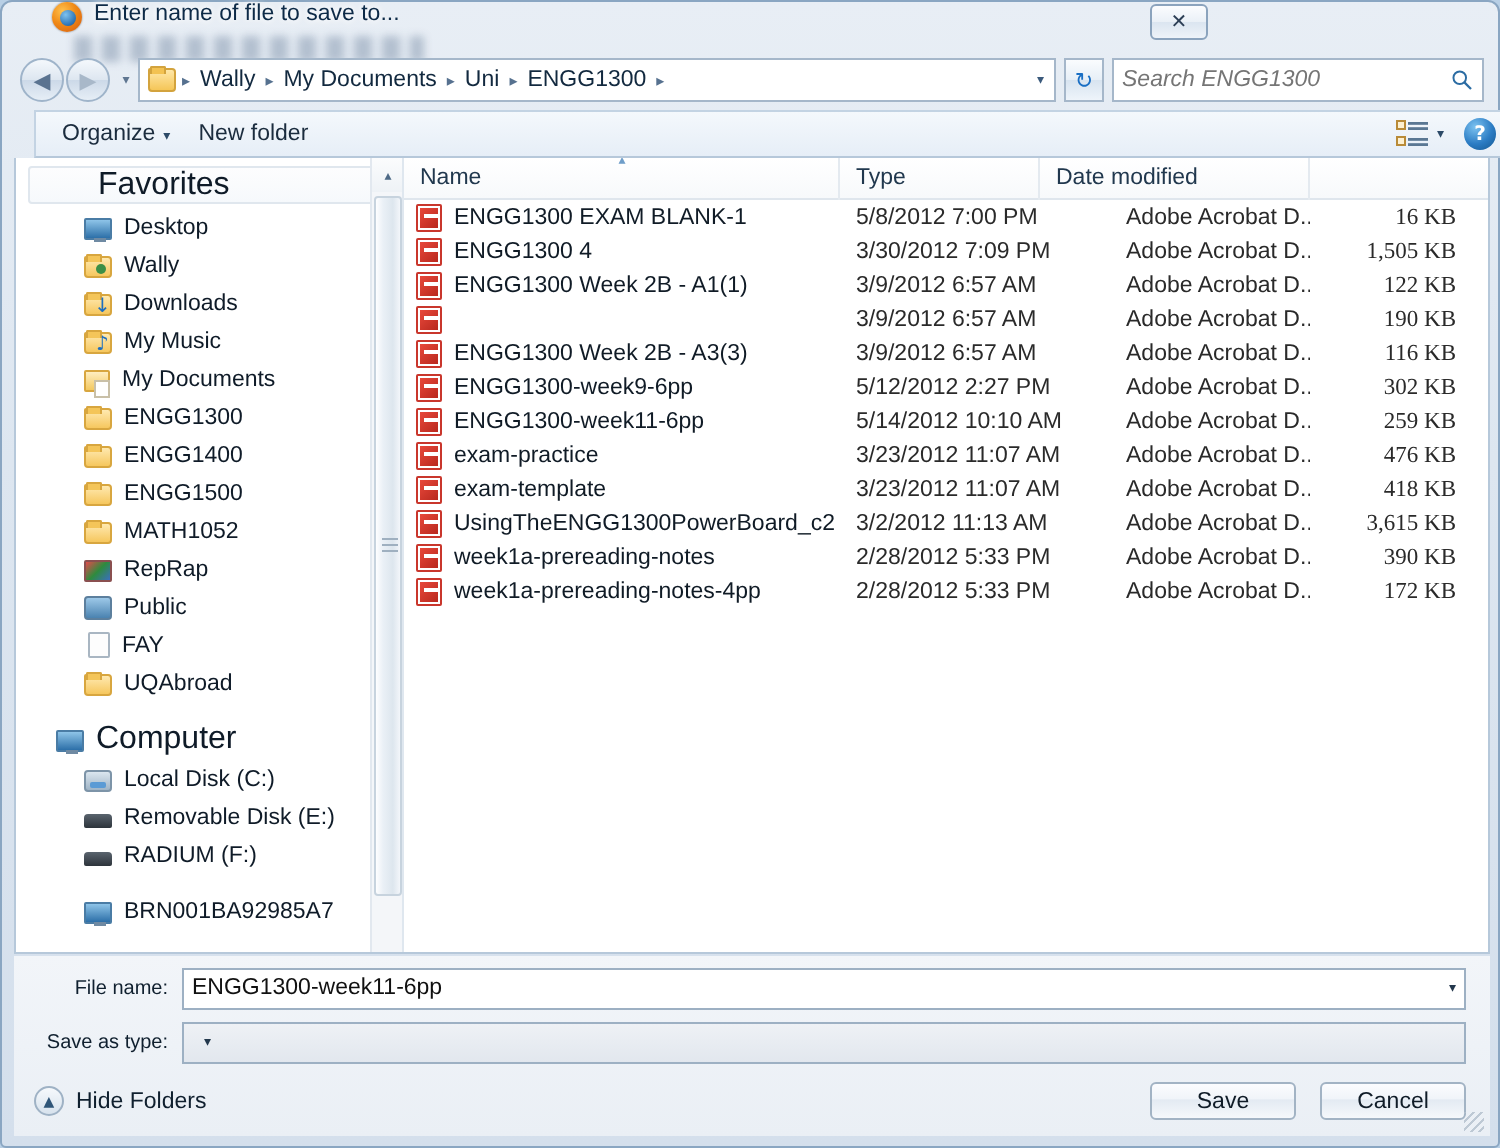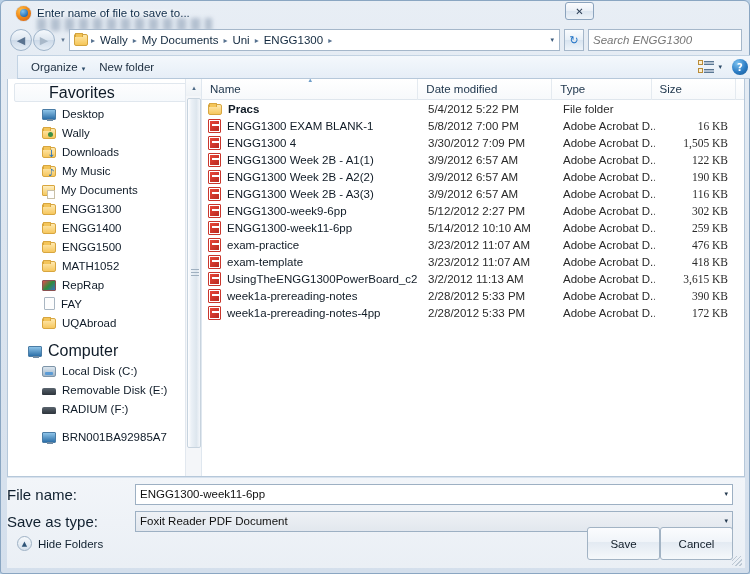--- a/index.html
+++ b/index.html
@@ -19,24 +19,24 @@
     width: 750px; height: 574px;
     background: linear-gradient(180deg,#e8eef5 0%, #dde6f0 40%, #d4dfec 100%);
     border: 1px solid #8aa6c2;
     border-radius: 6px 6px 3px 3px;
     padding: 4px 5px 5px 5px;
   }
 
   
   .titlebar {
     position: absolute;
-    left: 7px; top: 0;
+    left: 17px; top: 0;
     width: 598px; height: 24px;
     display: flex;
-    align-items: center;
+    align-items: flex-start;
     padding-left: 8px;
   }
   .ff-icon {
     width: 15px; height: 15px;
     border-radius: 50%;
     background: radial-gradient(circle at 35% 30%, #ffc14d 0%, #f08a17 45%, #d45a10 100%);
     position: relative;
     flex: none;
     box-shadow: 0 0 1px rgba(0,0,0,.5);
   }
@@ -155,21 +155,21 @@
   .refresh-btn {
     width: 20px; height: 22px;
     border: 1px solid #a5b7ca;
     background: linear-gradient(180deg,#fafcfe 0%,#e7eff7 50%,#d8e4f0 51%,#eef4fa 100%);
     display:flex; align-items:center; justify-content:center;
     color:#1a6fc4; font-size:11px; flex:none;
     margin-right: 4px;
     font-family: "DejaVu Sans", sans-serif;
   }
   .searchbox {
-    width: 154px; height: 22px;
+    width: 186px; height: 22px;
     background: #fff;
     border: 1px solid #a5b7ca;
     display: flex; align-items: center;
     padding: 0 4px;
     flex: none;
   }
   .searchbox input {
     border: none; outline: none;
     flex: 1;
     font-size: 11.5px;
@@ -467,23 +467,24 @@
     width: 738px; height: 90px;
     background: linear-gradient(180deg,#f2f5f9 0%,#eaeff5 100%);
   }
   .form-row {
     display: flex;
     align-items: center;
     height: 22px;
     margin-top: 5px;
   }
   .form-label {
-    width: 128px;
+    width: 84px;
+    text-align: right;
     padding-right: 7px;
-    font-size: 15px;
+    font-size: 10px;
     color: #10202f;
     white-space: nowrap;
   }
   .combo {
     flex: 1;
     height: 21px;
     margin-right: 12px;
     border: 1px solid #9db0c3;
     display: flex;
     align-items: center;
@@ -519,28 +520,28 @@
     background: linear-gradient(180deg,#f6f9fc 0%,#d7e2ed 100%);
     border: 1px solid #9fb2c5;
     display:flex;align-items:center;justify-content:center;
     font-size: 7px; color:#2f5578;
     margin-right: 6px;
     flex: none;
     font-family:"DejaVu Sans",sans-serif;
   }
   .btn-spacer { flex: 1; }
   .dlg-btn {
-    width: 73px; height: 33px;
+    width: 73px; height: 19px;
     border: 1px solid #a2b3c4;
     border-radius: 3px;
     background: linear-gradient(180deg,#fbfcfe 0%,#f0f4f9 45%,#e3eaf2 46%,#f5f8fb 100%);
     font-size: 11.5px;
     color: #101c28;
     display: flex; align-items: center; justify-content: center;
-    margin-left: 0;
+    margin-left: 12px;
     font-family: "Liberation Sans", sans-serif;
   }
   .resize-grip {
     position: absolute;
     right: 3px; bottom: 2px;
     width: 10px; height: 10px;
     background:
       repeating-linear-gradient(135deg, #b2bfcc 0px, #b2bfcc 1px, transparent 1px, transparent 3px);
     opacity: .8;
   }
@@ -647,20 +648,24 @@
           </div>
           <div class="sb-item">
             <span class="sb-ico ico-folder"></span>
             <span>MATH1052</span>
           </div>
           <div class="sb-item">
             <span class="sb-ico ico-reprap"></span>
             <span>RepRap</span>
           </div>
           <div class="sb-item">
+            <span class="sb-ico ico-public"></span>
+            <span>Public</span>
+          </div>
+          <div class="sb-item">
             <span class="sb-ico ico-page"></span>
             <span>FAY</span>
           </div>
           <div class="sb-item">
             <span class="sb-ico ico-folder"></span>
             <span>UQAbroad</span>
           </div>
           <div class="sb-gap"></div>
           <div class="sb-group-head">
             <span class="sb-ico ico-monitor"></span>
@@ -691,35 +696,25 @@
 
       </div>
     </div>
 
     <div class="filepane">
       <div class="col-headers">
         <div class="col-h col-name">
           <span class="sort-mark">▴</span>
           <span>Name</span>
         </div>
+        <div class="col-h col-type">Type</div>
         <div class="col-h col-date">Date modified</div>
-        <div class="col-h col-type">Type</div>
-        <div class="col-h col-size">Size</div>
         <div class="col-h col-pad"></div>
       </div>
       <div id="file-rows">
-          <div class="row folder">
-            <div class="cell name">
-              <span class="fico fold"></span>
-              <span class="lbl">Pracs</span>
-            </div>
-            <div class="cell date">5/4/2012 5:22 PM</div>
-            <div class="cell type">File folder</div>
-            <div class="cell size"></div>
-          </div>
           <div class="row">
             <div class="cell name">
               <span class="fico pdf"></span>
               <span class="lbl">ENGG1300  EXAM BLANK-1</span>
             </div>
             <div class="cell date">5/8/2012 7:00 PM</div>
             <div class="cell type">Adobe Acrobat D...</div>
             <div class="cell size">16 KB</div>
           </div>
           <div class="row">
@@ -736,21 +731,20 @@
               <span class="fico pdf"></span>
               <span class="lbl">ENGG1300 Week 2B - A1(1)</span>
             </div>
             <div class="cell date">3/9/2012 6:57 AM</div>
             <div class="cell type">Adobe Acrobat D...</div>
             <div class="cell size">122 KB</div>
           </div>
           <div class="row">
             <div class="cell name">
               <span class="fico pdf"></span>
-              <span class="lbl">ENGG1300 Week 2B - A2(2)</span>
             </div>
             <div class="cell date">3/9/2012 6:57 AM</div>
             <div class="cell type">Adobe Acrobat D...</div>
             <div class="cell size">190 KB</div>
           </div>
           <div class="row">
             <div class="cell name">
               <span class="fico pdf"></span>
               <span class="lbl">ENGG1300 Week 2B - A3(3)</span>
             </div>
@@ -829,21 +823,20 @@
     <div class="form-row">
       <div class="form-label">File name:</div>
       <div class="combo white">
         <span class="val">ENGG1300-week11-6pp</span>
         <span class="arrow">▾</span>
       </div>
     </div>
     <div class="form-row">
       <div class="form-label">Save as type:</div>
       <div class="combo grey">
-        <span class="val">Foxit Reader PDF Document</span>
         <span class="arrow">▾</span>
       </div>
     </div>
 
     <div class="btnrow">
       <div class="hide-folders">
         <span class="hf-icon">▲</span>
         <span>Hide Folders</span>
       </div>
       <div class="btn-spacer"></div>

